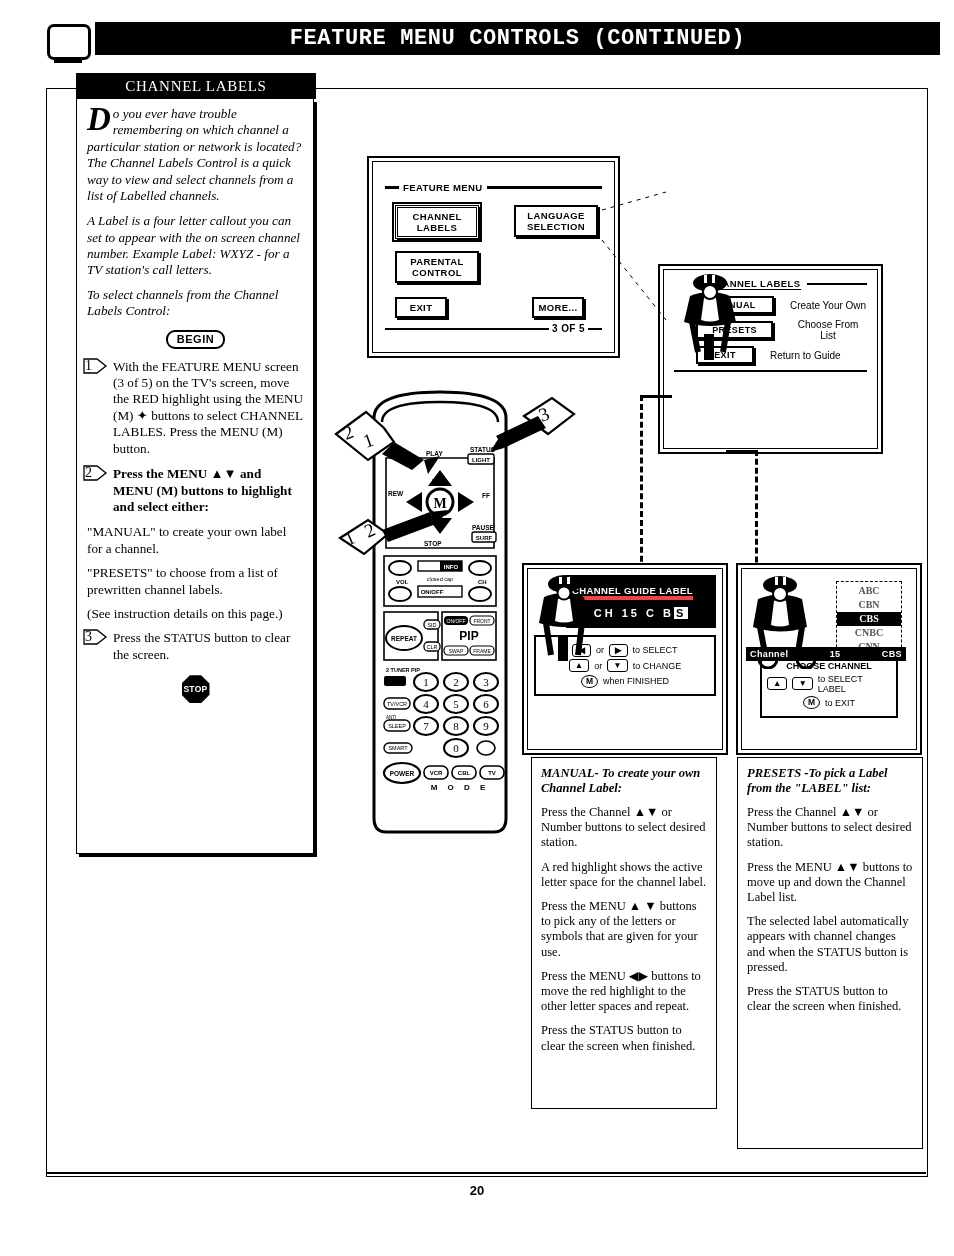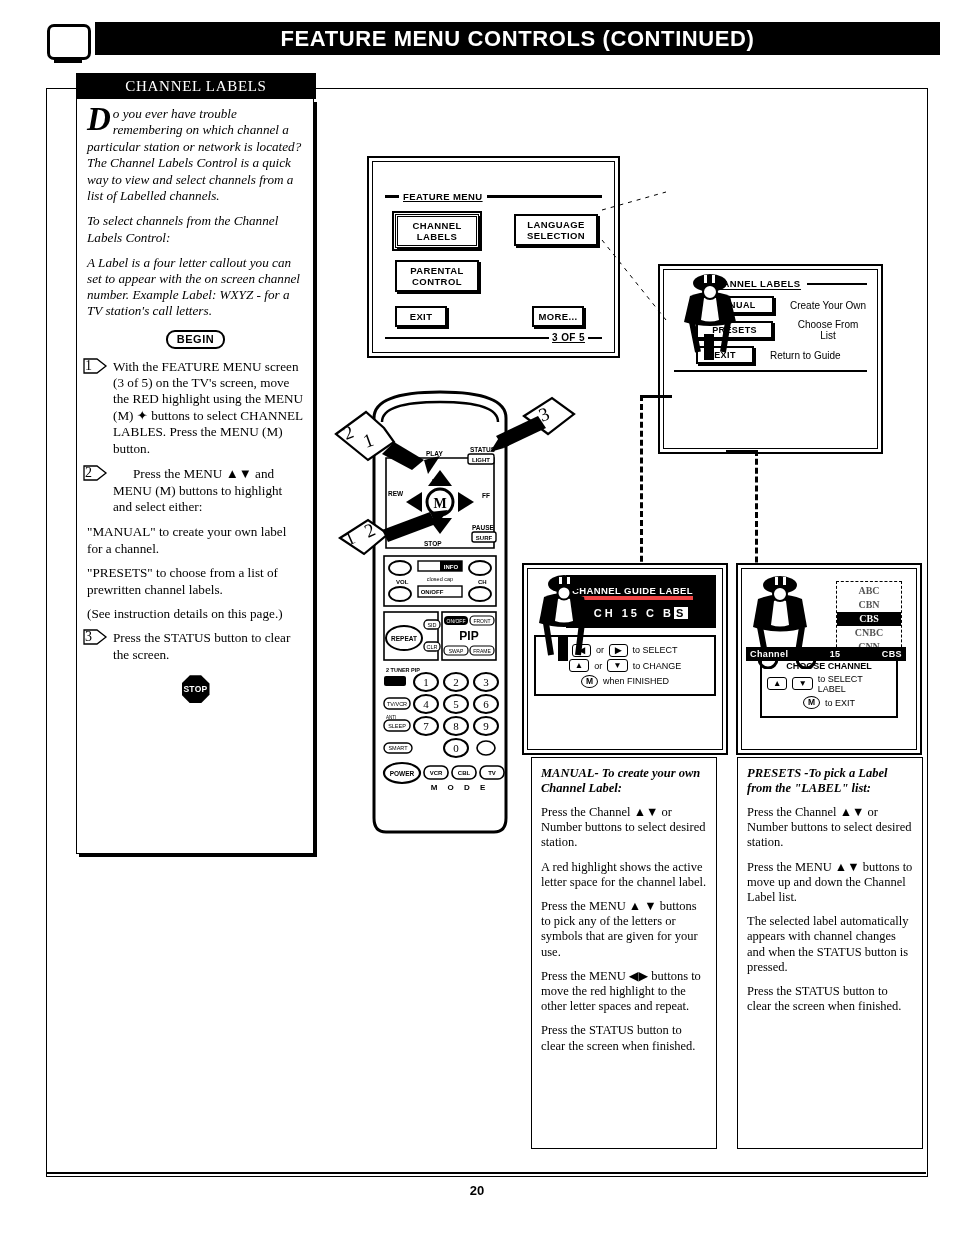--- a/index.html
+++ b/index.html
@@ -8,21 +8,21 @@
        -webkit-font-smoothing:none;}
   .abs{position:absolute;}
 
   
   #tv-glyph{left:47px;top:24px;width:38px;height:30px;
             border:3px solid #000;border-radius:7px;background:#fff;}
   #tv-glyph:after{content:"";position:absolute;left:4px;bottom:-6px;width:28px;height:4px;background:#000;}
   #header-bar{left:95px;top:22px;width:845px;height:33px;background:#000;}
   #header-title{position:absolute;left:0;top:0;width:845px;height:33px;
       color:#fff;text-align:center;line-height:33px;
-      font-family:Liberation Sans, sans-serif;font-weight:bold;
+      font-family:Liberation Mono, monospace;font-weight:bold;
       font-size:22px;letter-spacing:.6px;font-variant:small-caps;}
 
   
   #page-frame{left:46px;top:88px;width:880px;height:1087px;border:1.5px solid #000;}
 
   
   #left-col{left:76px;top:73px;width:240px;}
   #left-title{width:240px;height:26px;background:#000;color:#fff;
       text-align:center;line-height:26px;font-size:15px;
       font-family:"Liberation Serif",serif;letter-spacing:.7px;}
@@ -43,32 +43,32 @@
   .step-num{position:absolute;left:-4px;top:-1px;width:26px;height:17px;}
   .step-num span{position:absolute;left:2px;top:0px;font-size:14px;
       font-family:"Liberation Serif",serif;}
   .step-num .chev{position:absolute;left:0;top:0;width:25px;height:16px;}
   .sub{font-size:13.2px;line-height:16.4px;margin:0 0 8px 0;}
   .stop-wrap{text-align:center;margin-top:12px;}
   .stop-oct{display:inline-block;width:28px;height:28px;background:#000;color:#fff;
       font-family:"Liberation Sans",sans-serif;font-size:8.5px;font-weight:bold;
       line-height:28px;text-align:center;letter-spacing:.3px;
       clip-path:polygon(30% 0,70% 0,100% 30%,100% 70%,70% 100%,30% 100%,0 70%,0 30%);}
-  b{font-weight:normal;margin-left:20px;}
+  b{font-weight:bold;}
 
   
   .osd-outer{border:2px solid #000;background:#fff;padding:3px;}
   .osd-inner{border:1.5px solid #000;height:100%;box-sizing:border-box;
       position:relative;padding:4px;}
   .osd-font{font-family:"Liberation Sans",sans-serif;font-weight:bold;
       letter-spacing:.4px;}
 
   
   #screen1{left:367px;top:156px;width:243px;height:192px;}
-  #screen1 .osd-inner{padding:25px 12px;text-decoration:underline;}
+  #screen1 .osd-inner{padding:16px 12px;}
   .fm-title-row{display:flex;align-items:center;gap:4px;margin:4px 0 6px 0;}
   .fm-rule{flex:1;height:3px;background:#000;}
   .fm-rule.short{flex:0 0 14px;}
   .fm-title{font-size:9.5px;}
   .menubox{border:2px solid #000;box-shadow:2px 2px 0 #000;background:#fff;
       text-align:center;font-size:9.5px;line-height:11px;padding:3px 4px;
       box-sizing:border-box;}
   .menubox.hl{border:3px double #000;outline:2px solid #000;outline-offset:1px;}
   .fm-grid{position:relative;height:128px;}
   #fm-channel{position:absolute;left:10px;top:6px;width:84px;}
@@ -112,21 +112,21 @@
   #screen4 .osd-inner{padding:18px;}
   .preset-row{background:#000;color:#fff;font-size:9px;padding:2px 4px;
       display:flex;justify-content:space-between;}
   .preset-list{position:absolute;right:14px;top:12px;width:64px;
       border:1px dashed #000;padding:2px 0;text-align:center;}
   .preset-list div{font-size:10px;line-height:14px;color:#555;font-weight:bold;}
   .preset-list div.sel{background:#000;color:#fff;}
 
   
   .bpanel{border:1.5px solid #000;background:#fff;box-sizing:border-box;padding:8px 9px;}
-  #panel-manual{left:531px;top:757px;width:186px;height:392px;}
+  #panel-manual{left:531px;top:757px;width:186px;height:352px;}
   #panel-presets{left:737px;top:757px;width:186px;height:392px;}
   .bp-head{font-style:italic;font-weight:bold;font-size:12.5px;line-height:15px;
       margin:0 0 9px 0;}
   .bp-p{font-size:12.5px;line-height:15.2px;margin:0 0 9px 0;}
 
   
   #page-number{left:0;top:1183px;width:954px;text-align:center;
       font-size:13px;font-weight:bold;font-family:"Liberation Sans",sans-serif;}
   #footer-rule{left:46px;top:1172px;width:880px;height:2px;background:#000;}
   .dashline{border-left:3px dashed #000;}
@@ -142,23 +142,23 @@
 </div>
 
 <div class="abs" id="page-frame"></div>
 
 <div class="abs" id="left-col">
   <div id="left-title">CHANNEL LABELS</div>
   <div id="left-body">
 
     <p class="lede"><span class="dropcap">D</span><span>o you ever have trouble remembering on which channel a particular station or network is located? The Channel Labels Control is a quick way to view and select channels from a list of Labelled channels.</span></p>
 
+    <p class="para ital">A Label is a four letter callout you can set to appear with the on screen channel number. Example Label: WXYZ - for a TV station's call letters.</p>
+
     <p class="para ital">To select channels from the Channel Labels Control:</p>
-
-    <p class="para ital">A Label is a four letter callout you can set to appear with the on screen channel number. Example Label: WXYZ - for a TV station's call letters.</p>
 
     <div class="begin-wrap">
       <span class="begin-pill">BEGIN</span>
     </div>
 
     <div class="step">
       <span class="step-num">
         <svg class="chev" viewBox="0 0 25 16">
           <path d="M1 1 L14 1 L23 8 L14 15 L1 15 Z" fill="none" stroke="#000" stroke-width="1.3"></path>
         </svg>

